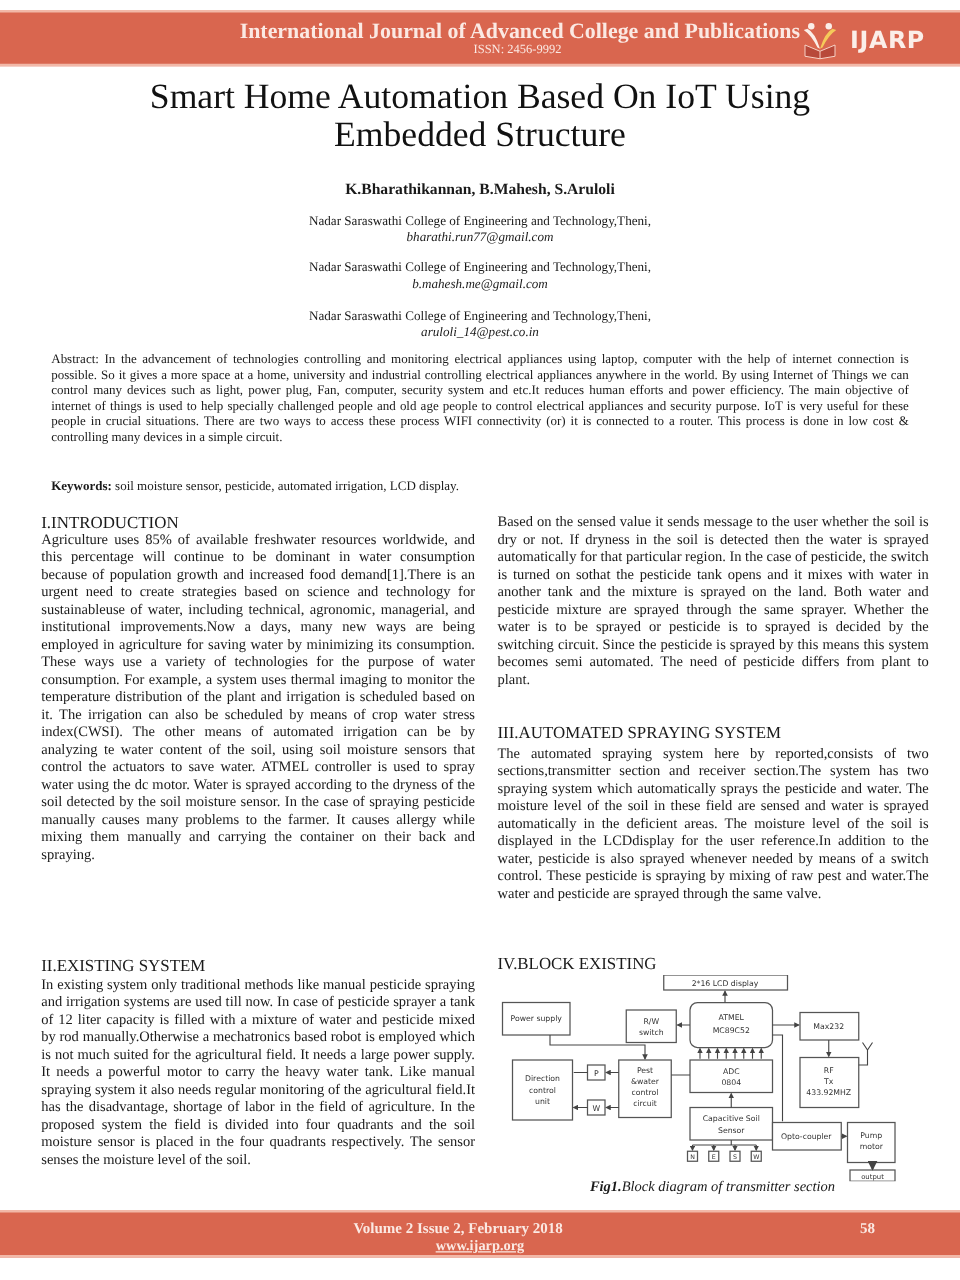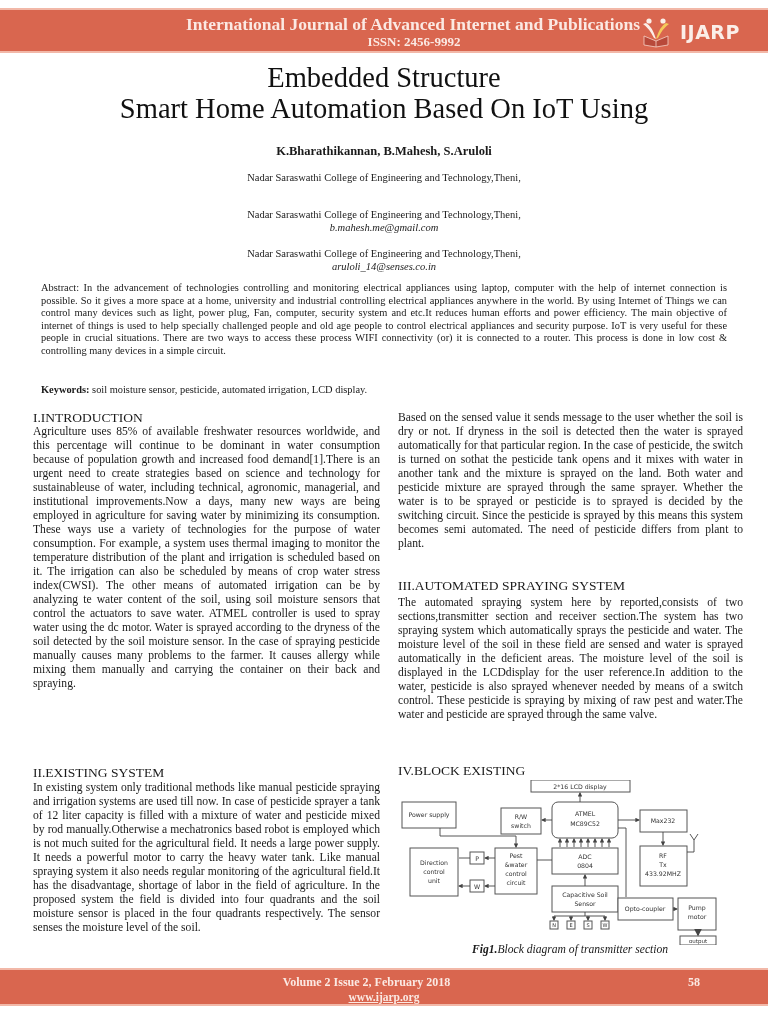--- a/index.html
+++ b/index.html
@@ -6,21 +6,21 @@
   html, body { width: 768px; height: 1024px; background: #ffffff; overflow: hidden; }
   body { position: relative; font-family: "Liberation Serif", "DejaVu Serif", serif; color: #1a1a1a; }
 
   .band {
     position: absolute; left: 0; width: 768px; background: #d9664f;
     border-top: 2px solid #f2b8a8; border-bottom: 2px solid #f2b8a8;
     color: #fbe9e3; text-align: center;
   }
   .header-band { top: 8px; height: 45px; }
   .header-title { position: absolute; left: 0; width: 640px; top: 4px; font-size: 17.5px; font-weight: bold; letter-spacing: 0; text-align: right; padding-right: 0; }
-  .header-issn { position: absolute; left: 0; width: 768px; top: 24px; font-size: 13px; font-weight: bold; text-align: center; padding-left: 60px; }
+  .header-issn { position: absolute; left: 0; width: 768px; top: 24px; font-size: 10px; font-weight: normal; text-align: center; padding-left: 60px; }
   .logo { position: absolute; left: 640px; top: 5px; width: 120px; height: 34px; display: flex; align-items: center; }
   .logo-text { font-family: "DejaVu Sans", sans-serif; font-weight: bold; font-size: 19px; color: #fbeee8; margin-left: 8px; letter-spacing: 0.5px; }
 
   .footer-band { top: 968px; height: 38px; }
   .footer-volume { position: absolute; left: 0; width: 768px; top: 5px; font-size: 12px; font-weight: bold; text-align: center; padding-right: 35px; }
   .footer-url { position: absolute; left: 0; width: 768px; top: 21px; font-size: 11.5px; font-weight: bold; text-align: center; text-decoration: underline; color: #fbe9e3; }
   .footer-page { position: absolute; left: 688px; top: 5px; font-size: 12px; font-weight: bold; }
 
   .title { position: absolute; left: 60px; width: 648px; top: 62px; text-align: center; font-size: 28.5px; line-height: 31px; font-weight: normal; color: #111; }
   .authors { position: absolute; left: 0; width: 768px; top: 144px; text-align: center; font-size: 12.5px; font-weight: bold; }
@@ -35,51 +35,52 @@
 
   .figure { position: absolute; left: 400px; top: 780px; width: 335px; height: 165px; }
   .fig-caption { position: absolute; left: 397px; width: 346px; top: 943px; text-align: center; font-size: 11.6px; font-style: italic; }
   .fig-caption b { font-weight: bold; }
   svg text { font-family: "DejaVu Sans", sans-serif; fill: #333; }
 </style>
 </head>
 <body>
 
 <div class="band header-band">
-  <div class="header-title">International Journal of Advanced Internet and Publications</div>
+  <div class="header-title">International Journal of Advanced College and Publications</div>
   <div class="header-issn">ISSN: 2456-9992</div>
   <div class="logo">
     <svg width="32" height="32" viewBox="0 0 32 32">
       <path d="M4 20 L16 25 L28 20 L28 29 L16 31 L4 29 Z" fill="#b8493a" stroke="#f6d2c6" stroke-width="0.8"></path>
       <line x1="16" y1="25" x2="16" y2="31" stroke="#f6d2c6" stroke-width="0.8"></line>
       <circle cx="9" cy="5" r="2.6" fill="#fbeee8"></circle>
       <circle cx="23" cy="5" r="2.6" fill="#fbeee8"></circle>
       <path d="M3 8 Q9 12 14 22 L16 23 Q12 10 6 7 Z" fill="#fbeee8"></path>
       <path d="M29 8 Q23 12 18 22 L16 23 Q20 10 26 7 Z" fill="#f5c95a"></path>
     </svg>
     <span class="logo-text">IJARP</span>
   </div>
 </div>
 
 <div class="title">
+  <div>Smart Home Automation Based On IoT Using</div>
   <div>Embedded Structure</div>
-  <div>Smart Home Automation Based On IoT Using</div>
 </div>
 <div class="authors">K.Bharathikannan, B.Mahesh, S.Aruloli</div>
 
 <div class="affil" style="top:172px;">
   <span>Nadar Saraswathi College of Engineering and Technology,Theni,</span>
+  <span class="email">bharathi.run77@gmail.com</span>
 </div>
 <div class="affil" style="top:209px;">
   <span>Nadar Saraswathi College of Engineering and Technology,Theni,</span>
   <span class="email">b.mahesh.me@gmail.com</span>
 </div>
 <div class="affil" style="top:248px;">
   <span>Nadar Saraswathi College of Engineering and Technology,Theni,</span>
-  <span class="email">aruloli_14@senses.co.in</span>
+  <span class="email">aruloli_14@pest.co.in</span>
 </div>
 
 <div class="abstract">
   <b>Abstract:</b><span> In the advancement of technologies controlling and monitoring electrical appliances using  laptop, computer with  the  help of internet connection  is possible. So it gives a more space at a home, university and industrial controlling electrical appliances anywhere in the world. By using Internet of Things we can control many devices such as light, power plug, Fan, computer, security  system and  etc.It reduces  human  efforts and power efficiency. The main objective of internet of things is used to help specially challenged people  and  old age  people  to  control electrical appliances and security purpose. IoT is very useful  for these people in crucial situations. There are two ways to access these process WIFI connectivity (or) it is connected to a router. This process is  done  in  low  cost  &amp;  controlling many devices in a simple circuit.</span>
 </div>
 <div class="keywords">
   <b>Keywords:</b><span> soil moisture sensor, pesticide, automated irrigation, LCD display.</span>
 </div>
 
 <div class="sec-head" style="left:33px; top:410px;">I.INTRODUCTION</div>

